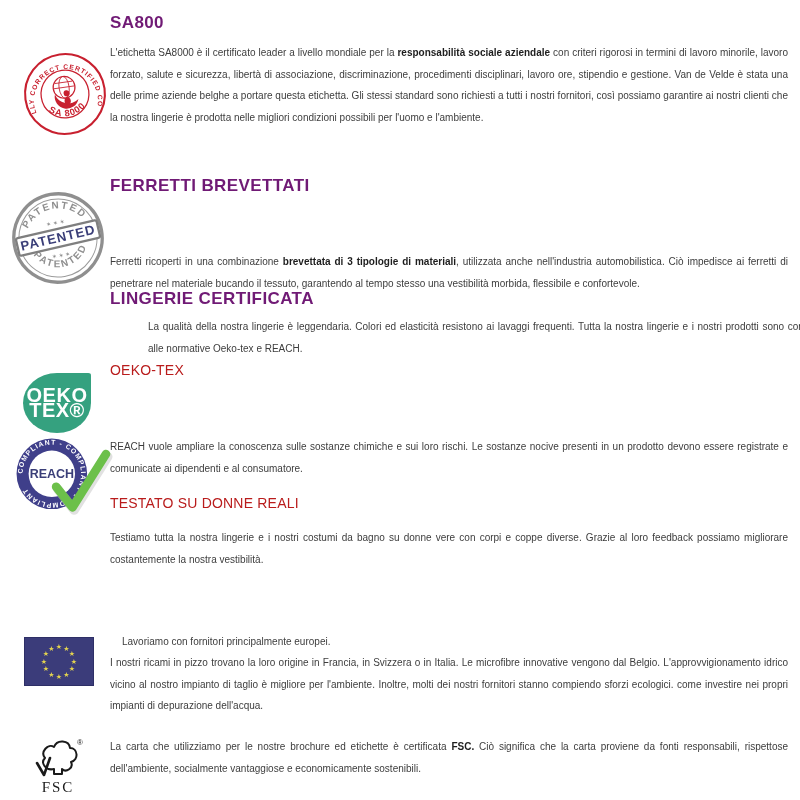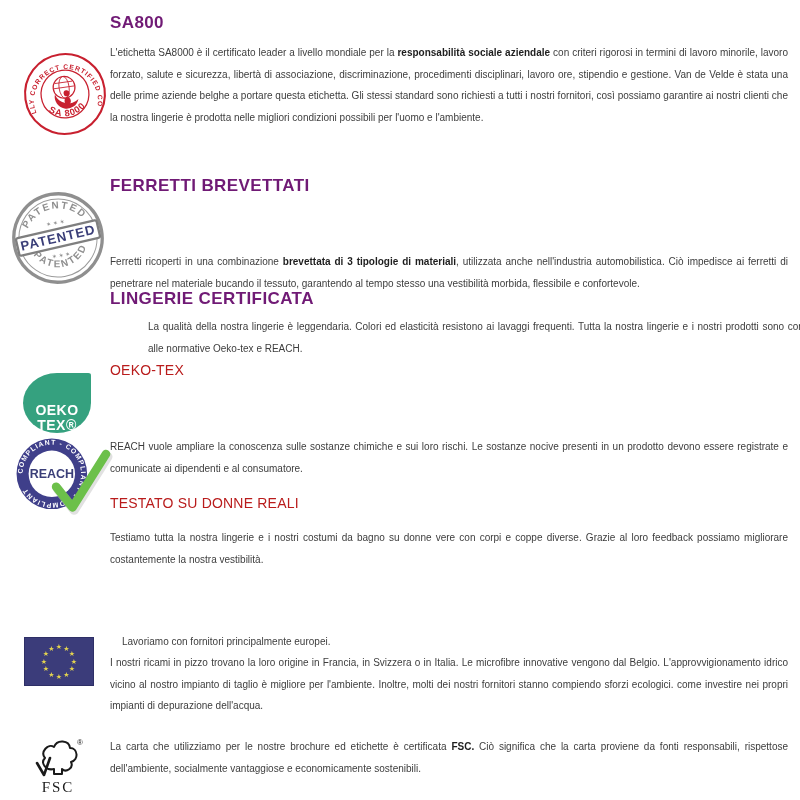--- a/index.html
+++ b/index.html
@@ -12,22 +12,22 @@
   .lbl{font-size:14px;color:#b91c1c;letter-spacing:.2px;}
   .p{font-size:10px;line-height:21.6px;color:#3d3d3d;text-align:justify;}
   .p.nojust{text-align:left;margin-left:12px;}
   .p strong{font-weight:700;color:#1e1e1e;}
   .icon{position:absolute;}
   .ic-sa{left:23px;top:52px;width:84px;height:84px;transform:rotate(-8deg);}
   .ic-pat{left:11px;top:191px;width:94px;height:94px;transform:rotate(-10deg);}
   .ic-oeko{
     left:23px;top:373px;width:68px;height:60px;background:#35a17f;
     border-radius:50% 4% 50% 50%;display:flex;flex-direction:column;
-    align-items:center;justify-content:flex-end;color:#fff;font-weight:700;
-    font-size:14px;line-height:15px;letter-spacing:.5px;text-align:center;
+    align-items:center;justify-content:center;color:#fff;font-weight:700;
+    font-size:20px;line-height:15px;letter-spacing:.5px;text-align:center;
   }
   .ic-reach{left:13px;top:436px;width:100px;height:86px;}
   .ic-eu{left:24px;top:637px;width:70px;height:49px;}
   .ic-fsc{left:32px;top:734px;width:52px;height:62px;}
   svg{display:block;width:100%;height:100%;overflow:visible;}
   
   .y-hsa{top:13px;}   .y-p1{top:42px;}
   .y-hfer{top:176px;} .y-p2{top:209px;margin-top:42px;}
   .y-hlin{top:289px;} .y-p3{top:316px;margin-left:38px;}
   .y-loeko{top:362px;}.y-p4{top:384px;}

